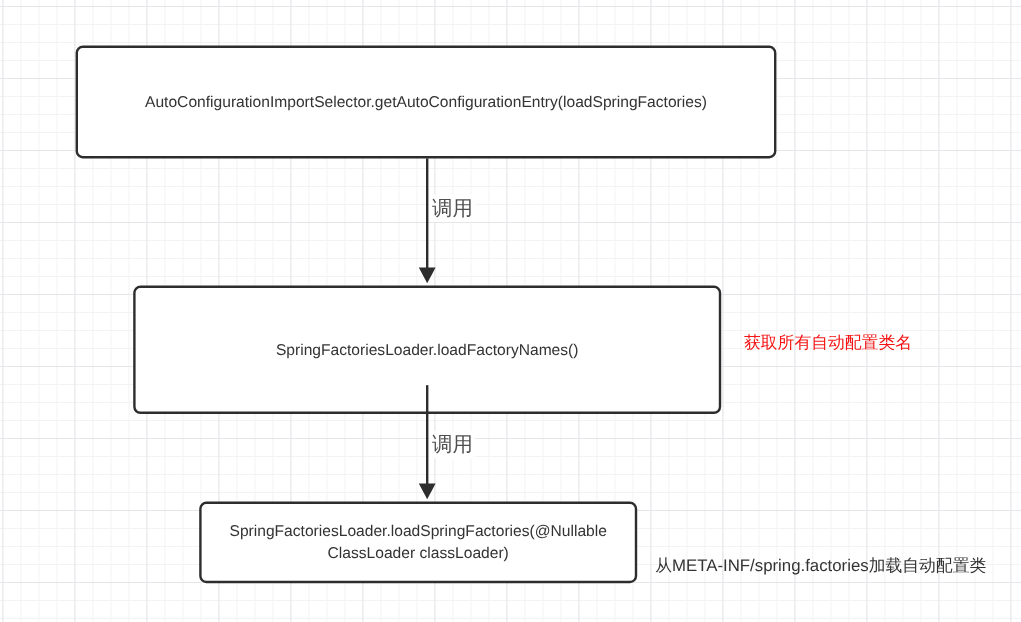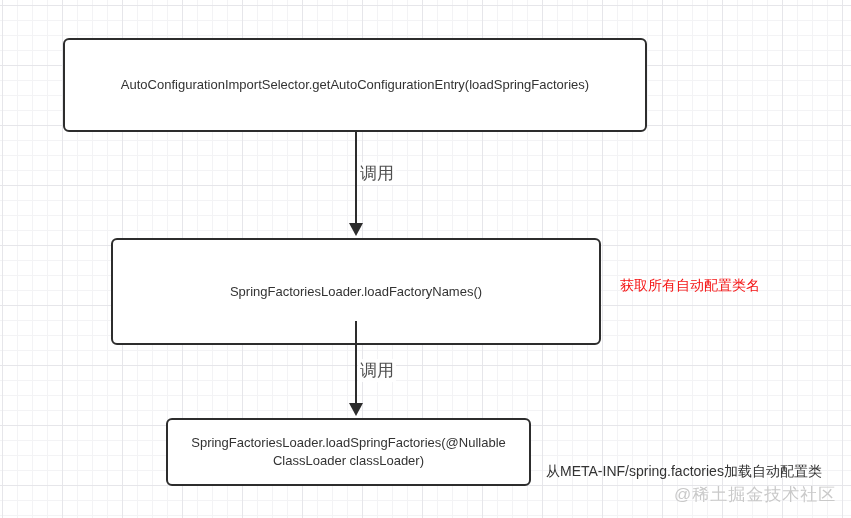--- a/index.html
+++ b/index.html
@@ -110,15 +110,14 @@
   <div class="arrow-line arrow-line-2"></div>
   <div class="arrow-head arrow-head-2"></div>
   <span class="edge-label edge-label-2">调用</span>
 
   <div class="node node-3">
     <span>SpringFactoriesLoader.loadSpringFactories(@Nullable ClassLoader classLoader)</span>
   </div>
 
   <span class="annotation annotation-2">从META-INF/spring.factories加载自动配置类</span>
 
-  <span class="watermark">@稀土掘金技术社区</span>
 
 </div>
 
 </body></html>

